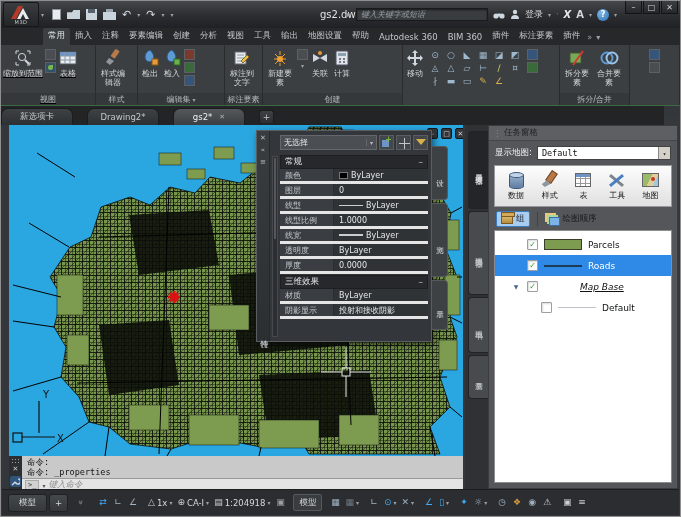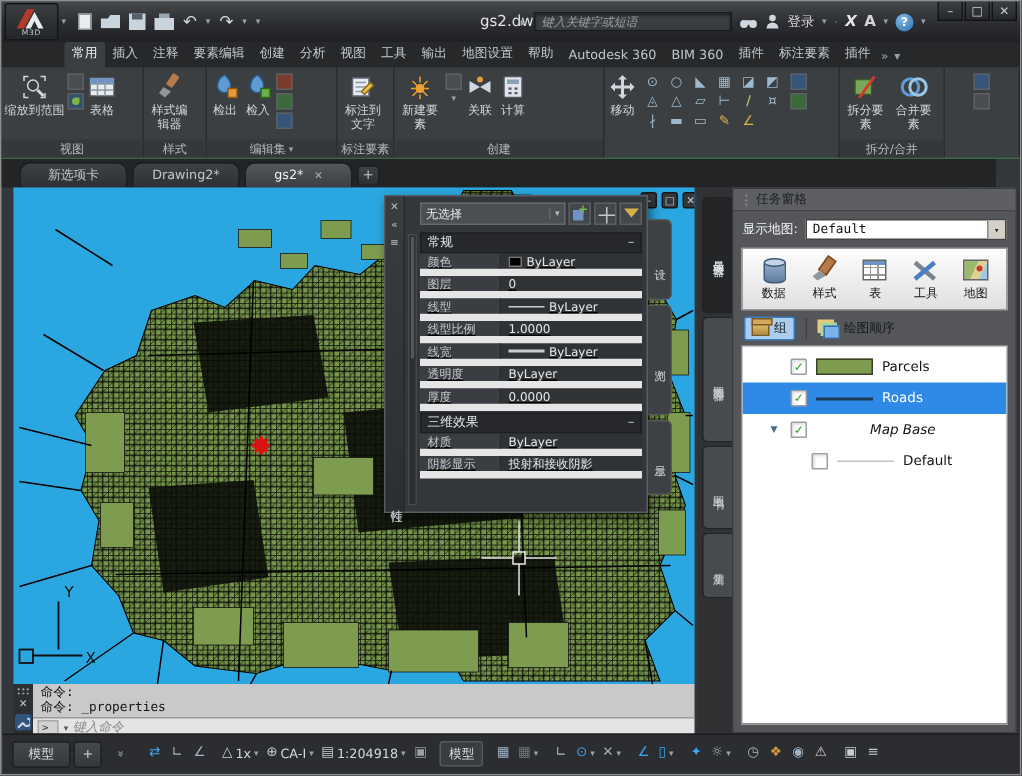--- a/index.html
+++ b/index.html
@@ -51,29 +51,29 @@
   .panel{display:flex;flex-direction:column;border-right:1px solid #292b2d;}
   .panel-body{flex:1;display:flex;align-items:flex-start;padding:2px 2px 0;gap:2px;}
   .panel-label{height:12px;font-size:8px;color:#b4b9bd;background:#35383b;display:flex;align-items:center;justify-content:center;gap:2px;}
   .bigbtn{display:flex;flex-direction:column;align-items:center;font-size:8px;color:#d3d7da;text-align:center;line-height:9px;padding-top:1px;}
   .bigbtn .bi{width:20px;height:20px;margin-bottom:1px;}
   .minicol{display:flex;flex-direction:column;gap:2px;padding-top:2px;}
   .mi{width:11px;height:11px;background:#4a4e52;border:1px solid #5c6064;position:relative;}
   .mi-leaf{background:#34516b;}
   .mi-leaf::after{content:"";position:absolute;left:2px;top:2px;width:5px;height:5px;border-radius:50% 0 50% 50%;background:#7ab648;}
   .mi-r{background:#7a3a2e;} .mi-g{background:#3a6a3a;} .mi-b{background:#35567a;}
-  .p-view{width:95px;} .p-style{width:42px;} .p-annot{width:38px;} .p-edit{width:87px;}
+  .p-view{width:95px;text-decoration:underline;} .p-style{width:42px;} .p-annot{width:38px;} .p-edit{width:87px;}
   .p-create{width:140px;} .p-modify{width:157px;} .p-split{width:70px;} .p-save{flex:1;gap:44px;}
   .lblwrap{max-width:42px;} .lbl28{max-width:30px;} .lbl22{max-width:22px;}
   .mgrid{display:flex;flex-wrap:wrap;width:98px;padding-top:1px;}
   .mgi{width:16px;height:13px;font-size:9px;color:#9fb8cc;display:flex;align-items:center;justify-content:center;}
   .mgi:nth-child(11){color:#c8d46a;} .mgi:nth-child(16){color:#d8b04a;} .mgi:nth-child(17){color:#d8b04a;}
 
   
-  .filetabs{position:absolute;left:0;top:105px;right:16px;height:19px;background:#222426;display:flex;align-items:flex-end;padding-left:12px;gap:3px;}
+  .filetabs{position:absolute;left:0;top:105px;right:16px;height:19px;background:#222426;display:flex;align-items:flex-end;gap:14px;}
   .ftab{height:17px;min-width:72px;padding:0 10px;background:linear-gradient(#3f4245,#2d3032);border:1px solid #1c1d1f;border-bottom:none;
     border-radius:7px 7px 0 0;display:flex;align-items:center;justify-content:center;gap:7px;font-size:8.5px;color:#c3c7cb;}
   .ftab.active{background:linear-gradient(#55585b,#3c3f42);color:#eef1f3;}
   .ftab.plus{min-width:0;width:15px;height:13px;padding:0;border-radius:3px;margin-bottom:2px;font-size:9px;}
   .ftab-close{font-size:7px;color:#a9aeb3;}
 
   
   .canvas{position:absolute;left:8px;top:124px;width:454px;height:331px;background:#2aa7e0;overflow:hidden;}
   .canvas svg.map{position:absolute;left:0;top:0;}
   .cwb{position:absolute;left:418px;top:3px;display:flex;gap:3px;z-index:2;}
@@ -96,21 +96,21 @@
   .cb-dd{font-size:6px;color:#b9bdc1;border-left:1px solid #64686c;padding-left:3px;}
   .pm{width:15px;height:15px;background:#43474b;border:1px solid #5a5e62;position:relative;}
   .pm1::before{content:"";position:absolute;left:2px;top:4px;width:7px;height:7px;background:#6d94c4;}
   .pm1::after{content:"+";position:absolute;right:1px;top:-1px;color:#7ab648;font-size:8px;font-weight:bold;}
   .pm2::before{content:"";position:absolute;left:7px;top:2px;width:1px;height:11px;background:#c3c7cb;}
   .pm2::after{content:"";position:absolute;left:2px;top:7px;width:11px;height:1px;background:#c3c7cb;}
   .pm3::before{content:"";position:absolute;left:2px;top:3px;border-left:5px solid transparent;border-right:5px solid transparent;border-top:6px solid #d8b04a;}
   .psec-h{height:14px;background:#26282b;color:#e2e5e7;font-size:8.5px;display:flex;align-items:center;
     padding:0 4px;justify-content:space-between;border:1px solid #1d1f21;margin-top:1px;}
   .psec-min{font-size:9px;color:#c3c7cb;}
-  .prow{display:flex;height:15px;border-bottom:5px solid #e5e5e5;font-size:8px;text-decoration:underline;}
+  .prow{display:flex;height:15px;border-bottom:3px solid #e5e5e5;font-size:8px;}
   .plab{width:54px;background:#3a3e42;color:#c3c8cc;display:flex;align-items:center;padding-left:5px;border-right:1px solid #2b2e30;white-space:nowrap;}
   .pval{flex:1;background:#303336;color:#e4e7e9;display:flex;align-items:center;padding-left:5px;gap:3px;white-space:nowrap;overflow:hidden;}
   .sw-color{width:9px;height:7px;background:#000;border:1px solid #777;display:inline-block;}
   .sw-line{width:24px;height:0;border-top:1px solid #c9cdd1;display:inline-block;}
   .sw-lwt{width:24px;height:0;border-top:2px solid #c9cdd1;display:inline-block;}
 
   .pstabs{position:absolute;left:431px;top:145px;width:16px;display:flex;flex-direction:column;gap:3px;z-index:3;}
   .pstab{background:#3e4144;border:1px solid #56595c;border-left:none;border-radius:0 4px 4px 0;writing-mode:vertical-rl;
     font-size:7.5px;color:#b7bbbf;display:flex;align-items:center;justify-content:center;}
   .pstab:nth-child(1){height:54px;} .pstab:nth-child(2){height:74px;} .pstab:nth-child(3){height:50px;}
@@ -155,21 +155,21 @@
   .trow{height:21px;display:flex;align-items:center;gap:6px;font-size:9px;color:#101214;}
   .trow.sel{background:#2e8ae6;color:#fff;}
   .texp{width:10px;font-size:6px;color:#4a6a8a;text-align:center;}
   .tchk{width:11px;height:11px;background:#fff;border:1px solid #9aa0a5;font-size:8px;line-height:9px;text-align:center;
     color:#2f9a2f;font-weight:bold;border-radius:1px;box-shadow:inset 1px 1px 2px rgba(0,0,0,.15);}
   .tsw{width:38px;display:inline-block;}
   .tsw-parcel{height:11px;background:#7d9c50;border:1px solid #3a3f2a;}
   .tsw-road{border-top:2px solid #1d3a57;height:0;}
   .tsw-thin{border-top:1px solid #c0c4c8;height:0;}
   .tsw-none{width:30px;}
-  .tname.it{font-style:italic;}
+  .tname.it{font-style:italic;text-decoration:underline;}
 
   
   .cmdarea{position:absolute;left:8px;top:455px;width:454px;height:35px;background:#3a3d40;display:flex;}
   .cmd-strip{width:13px;background:#2c2f31;display:flex;flex-direction:column;align-items:center;color:#c3c7cb;padding-top:2px;gap:3px;}
   .cmd-grip{width:9px;height:5px;background-image:radial-gradient(#9aa0a5 30%,transparent 35%);background-size:3px 3px;}
   .cmd-x{font-size:7px;line-height:7px;}
   .cmd-wrench{background:#30547a;border-radius:2px;width:11px;height:11px;display:flex;align-items:center;justify-content:center;}
   .cmd-main{flex:1;display:flex;flex-direction:column;}
   .cmd-history{flex:1;background:#c9c9c9;font-family:"DejaVu Sans Mono","Liberation Mono",monospace;font-size:8.5px;color:#141414;padding:1px 5px;line-height:10px;}
   .cmd-input{height:13px;background:#e4e4e4;display:flex;align-items:center;font-size:8.5px;gap:3px;padding-left:3px;border-top:1px solid #9a9a9a;}

